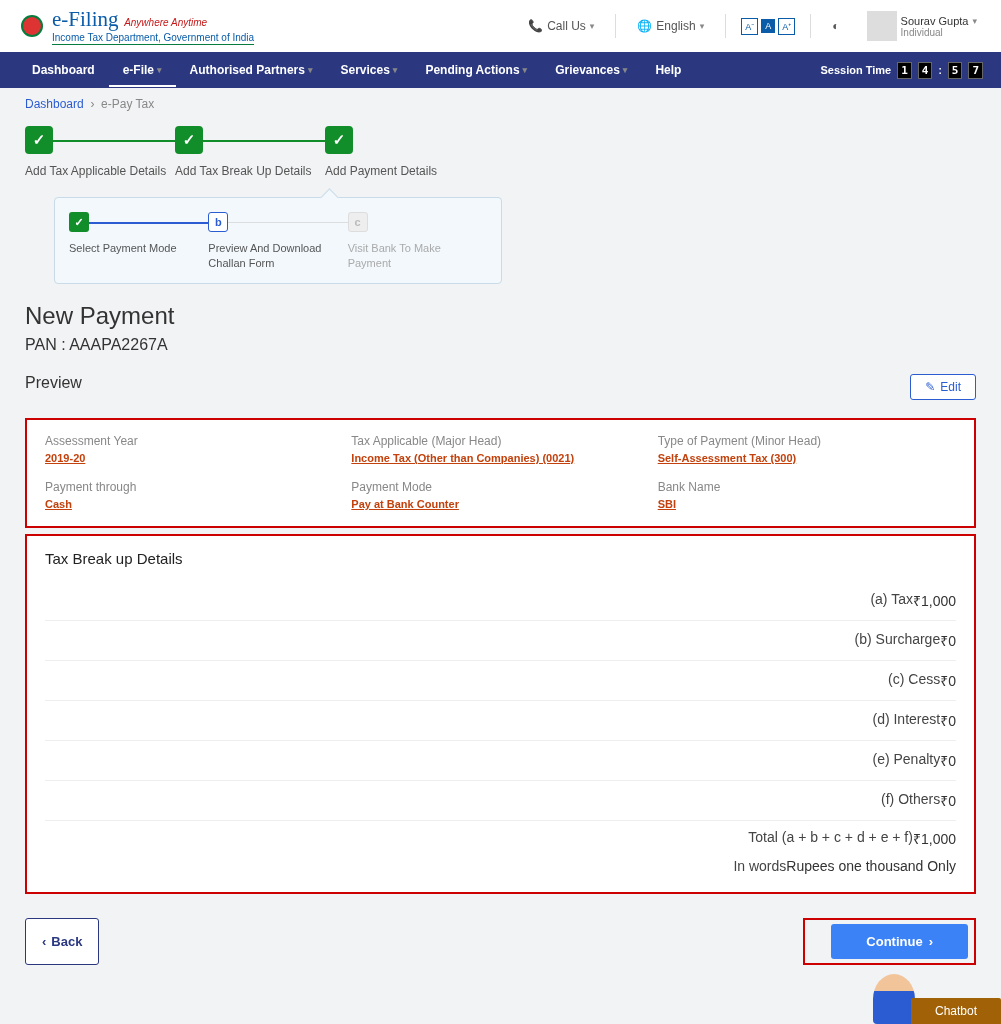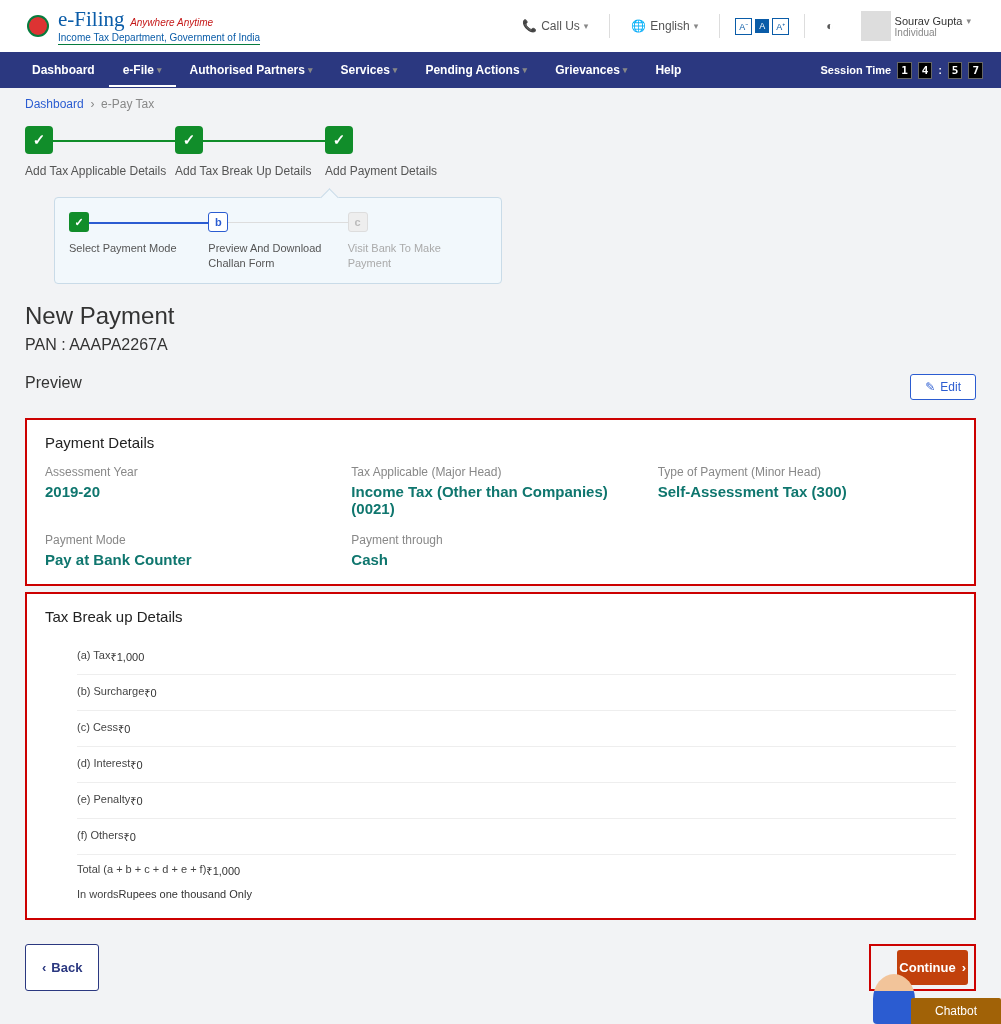--- a/index.html
+++ b/index.html
@@ -1,19 +1,19 @@
 <!DOCTYPE html>
 <html><head>
 <meta charset="utf-8">
 <style>
 * { box-sizing: border-box; margin: 0; padding: 0; }
 body { font-family: Arial, sans-serif; font-size: 13px; color: #222; background: #f2f3f5; }
 
 
-.top-header { background: #fff; display: flex; align-items: center; padding: 6px 24px; height: 52px; }
+.top-header { background: #fff; display: flex; align-items: center; padding: 6px 18px; height: 52px; }
 .logo-block { display: flex; align-items: center; }
 .emblem { width: 28px; height: 34px; background: radial-gradient(circle,#d33 10%,#fff 10%); border-radius: 4px; margin-right: 6px; display:flex;align-items:center;justify-content:center;}
 .emblem::before{content:"";width:18px;height:18px;border-radius:50%;background:#d33;box-shadow:0 0 0 2px #067c3e;}
 .efiling-text .t1 { color: #0a5ca8; font-size: 21px; font-weight: 400; font-family: "Times New Roman", serif; }
 .efiling-text .t2 { color: #c51818; font-size: 10px; font-style: italic; margin-left: 2px;}
 .efiling-sub { font-size: 10px; color: #0a5ca8; border-bottom:1px solid #067c3e; padding-bottom:1px;}
 .top-right { margin-left: auto; display: flex; align-items: center; gap: 15px; color:#555; font-size:12px;}
 .tr-item { display: flex; align-items: center; gap: 4px; cursor: pointer; padding: 0 6px;}
 .tr-sep { width: 1px; height: 24px; background: #ddd; }
 .font-boxes { display:flex; gap:3px; align-items:center;}
@@ -68,33 +68,33 @@
 
 .preview-row { display:flex; padding: 6px 25px 12px;}
 .preview-row h2{ font-size:16px; font-weight:500; color:#333;}
 .edit-btn { margin-left:auto; border:1px solid #2b5cd1; color:#2b5cd1; padding:5px 14px; border-radius:3px; font-size:12px; display:flex; align-items:center; gap:5px; cursor:pointer; background:#fff;}
 
 
 .card { background:#fff; margin: 6px 25px; border:2.5px solid #c00; padding: 14px 18px 16px; }
 .card h3{ font-size:15px; font-weight:500; margin-bottom:14px;}
 .grid4 { display:grid; grid-template-columns: repeat(3, 1fr); gap: 16px 8px;}
 .field-l { font-size:12px; color:#888; margin-bottom:4px;}
-.field-v { font-size:15px; color:#0f766e; font-weight:600;}
-
-.tbreak .row { display:flex; justify-content:flex-start; padding:10px 0; border-bottom:1px solid #eee; font-size:11px;margin-left:32px;}
+.field-v { font-size:11px; color:#c2410c; font-weight:600;text-decoration:underline;}
+
+.tbreak .row { display:flex; justify-content:flex-end; padding:10px 0; border-bottom:1px solid #eee; font-size:14px;}
 .tbreak .row.nb { border-bottom:none; padding:8px 0 2px;}
 .tbreak .lbl{ color:#444;}
 .tbreak .val{ color:#333;}
 .tbreak .rup::before { content:"\20B9 "; }
 
 
 .act-row { display:flex; padding: 18px 25px 30px;}
 .back-btn { border:1.5px solid #2b3880; background:#fff; color:#2b3880; padding:8px 16px; border-radius:3px; font-weight:600; font-size:13px; display:flex; gap:5px; align-items:center; cursor:pointer;}
 .cont-wrap { margin-left:auto; border:2.5px solid #c00; padding:4px 6px;}
-.cont-btn { background:#c2410c; color:#fff; border:none; padding:10px 2px; border-radius:3px; font-weight:600; font-size:13px; display:flex; gap:6px; align-items:center; cursor:pointer;margin-left:20px;}
+.cont-btn { background:#3b82f6; color:#fff; border:none; padding:10px 35px; border-radius:3px; font-weight:600; font-size:13px; display:flex; gap:6px; align-items:center; cursor:pointer;margin-left:20px;}
 
 
 .chat-fab { position:fixed; right:0; bottom:0; display:flex; align-items:flex-end;}
 .chat-ava { width:42px; height:50px; background:linear-gradient(#f2c49a 35%, #2b5cd1 35%); border-radius:50% 50% 4px 4px; margin-right:-4px;}
 .chat-bar { background:#a16207; color:#fff; font-size:12px; padding:6px 24px; border-radius:2px 2px 0 0;}
 </style>
 </head>
 <body>
 
 <div class="top-header">
@@ -231,41 +231,44 @@
 
 <div class="preview-row">
   <h2>Preview</h2>
   <div class="edit-btn">
     <span>✎</span>
     <span>Edit</span>
   </div>
 </div>
 
 <div class="card">
-  <h3>Payment Details</h3>
   <div class="grid4" id="details-grid">
       <div>
         <div class="field-l">Assessment Year</div>
         <div class="field-v">2019-20</div>
       </div>
       <div>
         <div class="field-l">Tax Applicable (Major Head)</div>
         <div class="field-v">Income Tax (Other than Companies) (0021)</div>
       </div>
       <div>
         <div class="field-l">Type of Payment (Minor Head)</div>
         <div class="field-v">Self-Assessment Tax (300)</div>
       </div>
       <div>
+        <div class="field-l">Payment through</div>
+        <div class="field-v">Cash</div>
+      </div>
+      <div>
         <div class="field-l">Payment Mode</div>
         <div class="field-v">Pay at Bank Counter</div>
       </div>
       <div>
-        <div class="field-l">Payment through</div>
-        <div class="field-v">Cash</div>
+        <div class="field-l">Bank Name</div>
+        <div class="field-v">SBI</div>
       </div>
     </div>
 </div>
 
 <div class="card tbreak">
   <h3>Tax Break up Details</h3>
   <div id="breakup-rows">
       <div class="row">
         <span class="lbl">(a) Tax</span>
         <span class="val rup">1,000</span>

